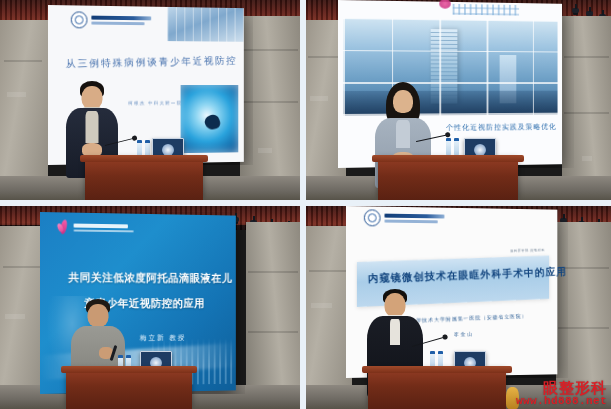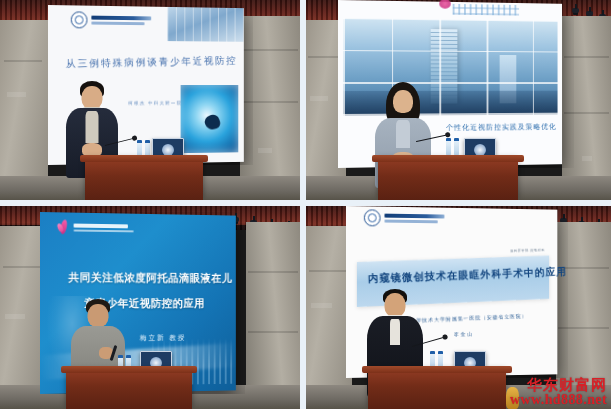--- a/index.html
+++ b/index.html
@@ -167,22 +167,22 @@
   .head{position:absolute;left:50%;transform:translateX(-50%);border-radius:48% 48% 42% 42%;}
   .hair{position:absolute;left:50%;transform:translateX(-50%);border-radius:50% 50% 30% 30%;}
   .torso{position:absolute;left:50%;transform:translateX(-50%);border-radius:28% 28% 6% 6%;}
   .shirt{position:absolute;left:50%;transform:translateX(-50%);border-radius:20% 20% 0 0;}
   .hands{position:absolute;left:50%;transform:translateX(-50%);border-radius:40%;}
 
   
   .watermark{position:absolute;right:4px;bottom:2px;text-align:right;line-height:1;}
   .wm-cn{font-size:15px;font-weight:bold;color:#d81f26;letter-spacing:1px;
     font-family:"DejaVu Sans",sans-serif;text-shadow:0 0 2px rgba(0,0,0,.35);}
-  .wm-url{font-size:14px;font-weight:bold;color:#d81f26;letter-spacing:.4px;
-    font-family:Liberation Serif, serif;text-shadow:0 0 2px rgba(0,0,0,.35);}
+  .wm-url{font-size:11px;font-weight:bold;color:#d81f26;letter-spacing:.4px;
+    font-family:Liberation Mono, monospace;text-shadow:0 0 2px rgba(0,0,0,.35);}
   .wm-mascot{position:absolute;right:92px;bottom:0;width:13px;height:22px;border-radius:40% 40% 25% 25%;
     background:linear-gradient(180deg,#e6b345,#b8801f);}
 </style>
 </head>
 <body>
 
 <div class="page">
   <div class="grid">
 
     <div class="photo q1">
@@ -423,16 +423,16 @@
         <div class="podium" style="left:62px;width:138px;height:38px;">
             <div class="top"></div>
           </div>
         <div class="wm-mascot"></div>
       </div>
     </div>
 
   </div>
 
   <div class="watermark">
-    <div class="wm-cn">华东财富网</div>
+    <div class="wm-cn">眼整形科</div>
     <div class="wm-url">www.hd888.net</div>
   </div>
 </div>
 
 </body></html>

